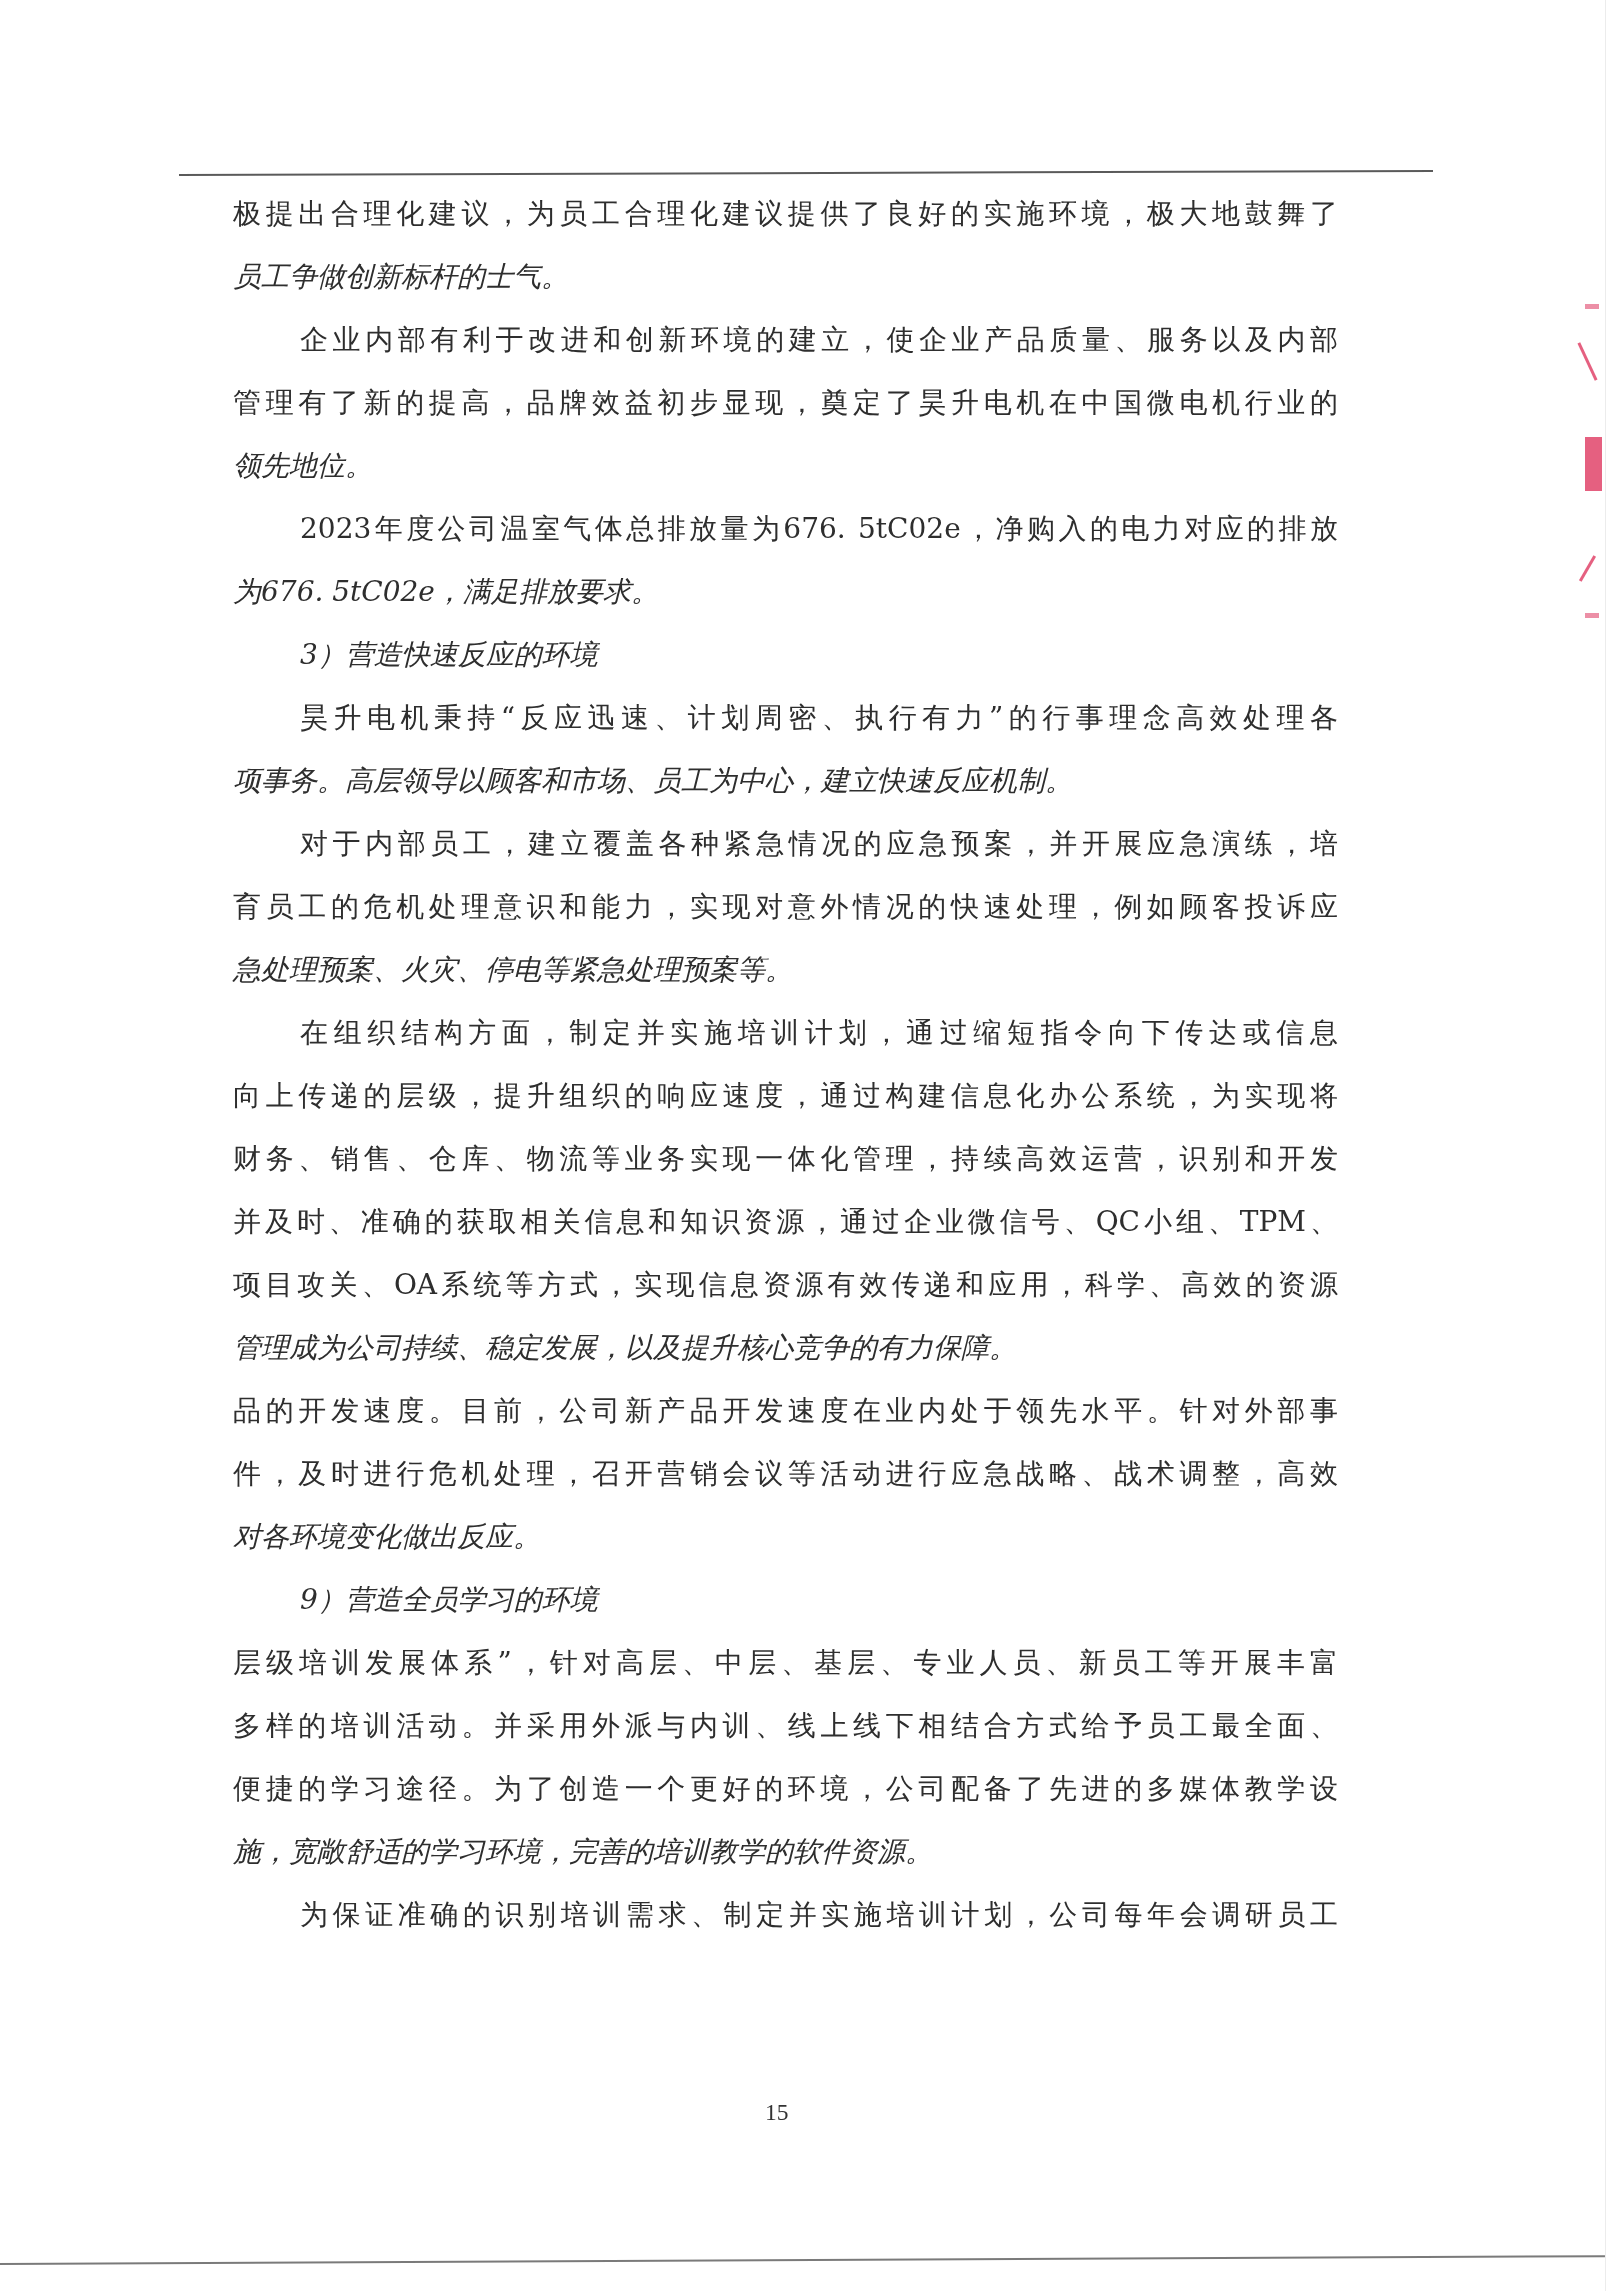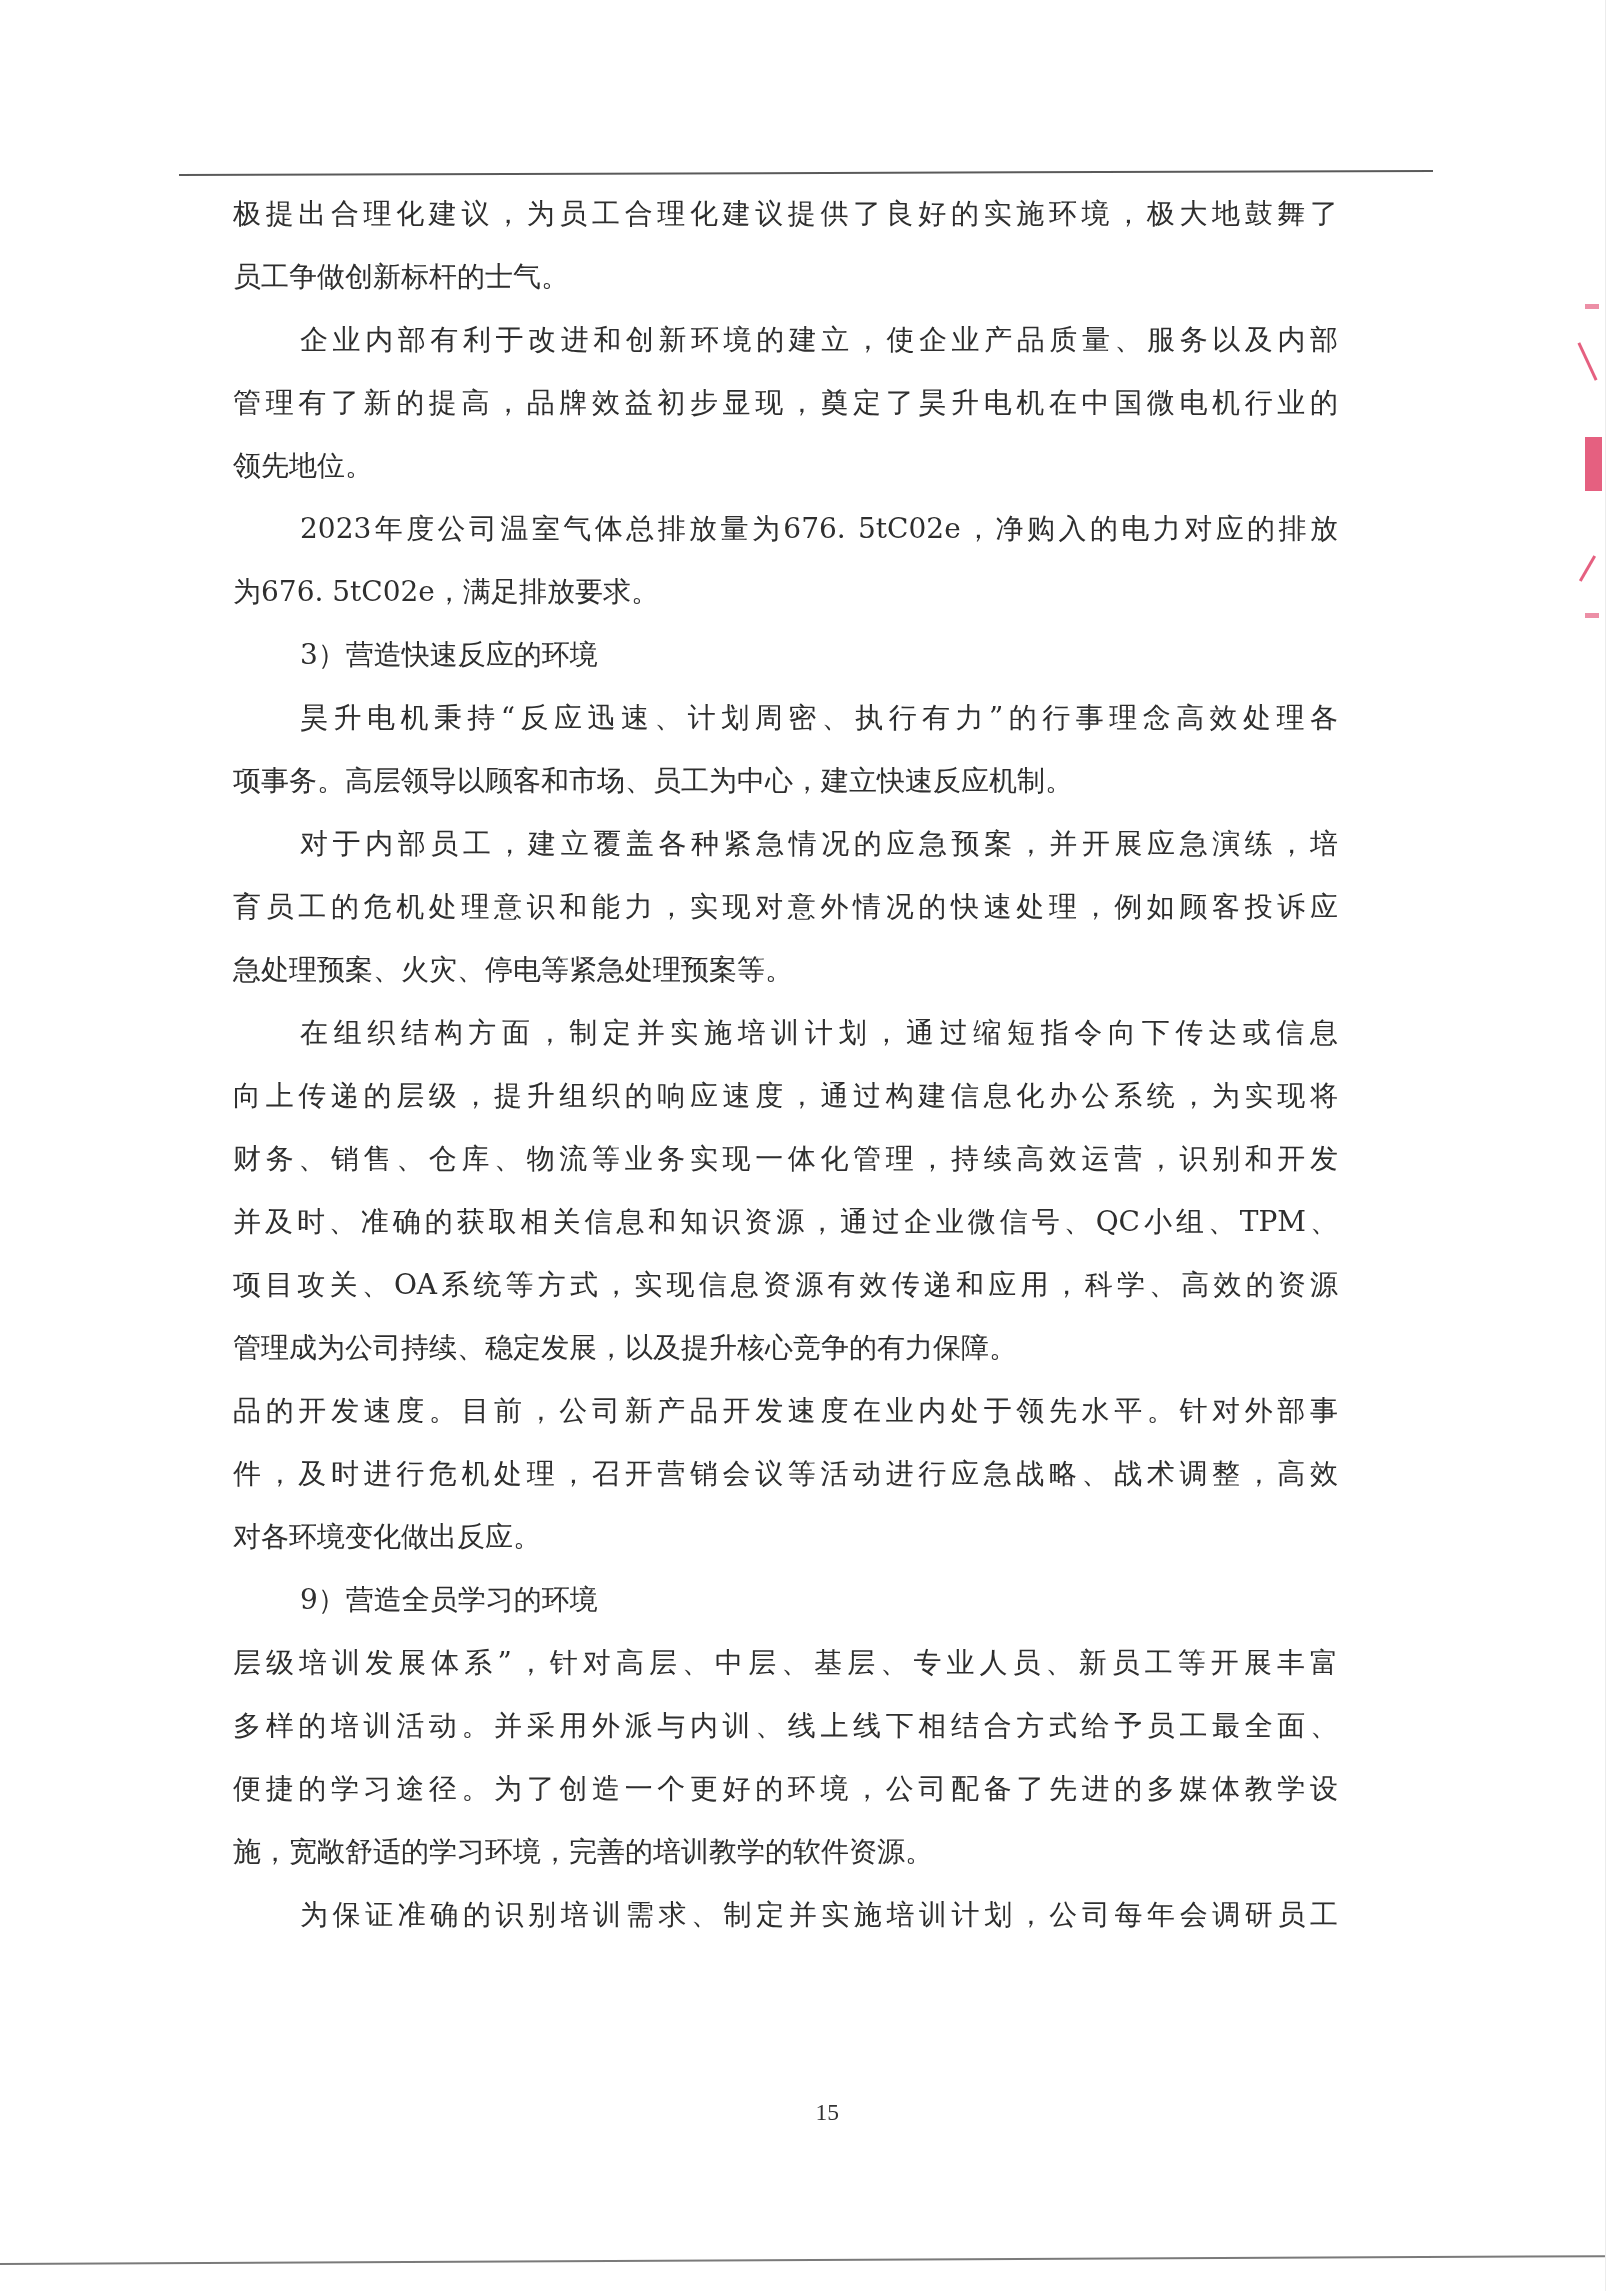--- a/index.html
+++ b/index.html
@@ -21,24 +21,24 @@
   }
   .body-text {
     position: absolute; left: 233px; top: 182px; width: 1105px;
     font-family: "DejaVu Serif", "Liberation Serif", serif;
     font-size: 28px; color: #2e2e2e;
   }
   .line {
     height: 63px; line-height: 63px; white-space: nowrap; overflow: visible;
     text-align: justify; text-align-last: justify;
   }
-  .line.last { text-align: right; text-align-last: left; }
+  .line.last { text-align: right; text-align-last: left; font-style: italic; }
   .line.indent { padding-left: 67px; }
   .page-number {
-    position: absolute; left: 765px; top: 2099px; width: 74px; text-align: right;
+    position: absolute; left: 765px; top: 2099px; width: 74px; text-align: left;
     font-family: "Liberation Serif", "DejaVu Serif", serif; font-size: 23.5px; color: #333;
   }
   .seal { position: absolute; background: #e0446a; opacity: 0.85; }
   .seal.s1 { left: 1585px; top: 304px; width: 13.7px; height: 4.9px; opacity: 0.6; }
   .seal.s2 { left: 1586px; top: 341px; width: 2.9px; height: 41px; transform: rotate(-25deg); }
   .seal.s3 { left: 1585px; top: 437px; width: 16.7px; height: 54px; }
   .seal.s4 { left: 1586px; top: 554px; width: 2.9px; height: 29px; transform: rotate(30deg); }
   .seal.s5 { left: 1585px; top: 613px; width: 13.7px; height: 4.9px; opacity: 0.6; }
 </style>
 </head>

